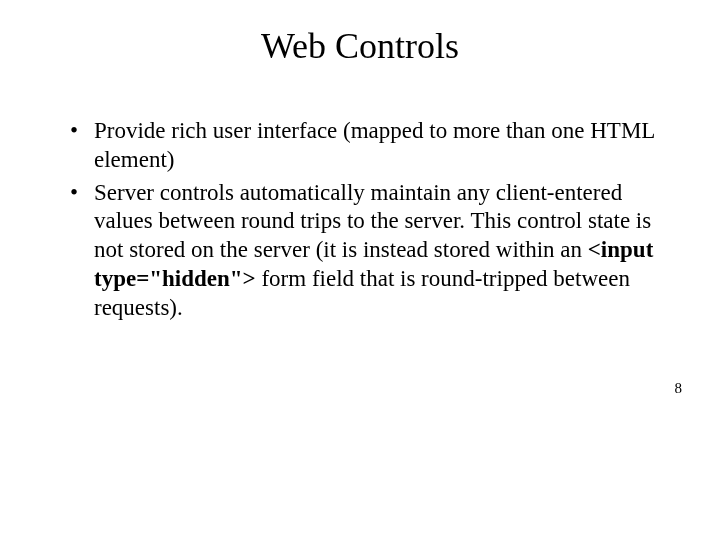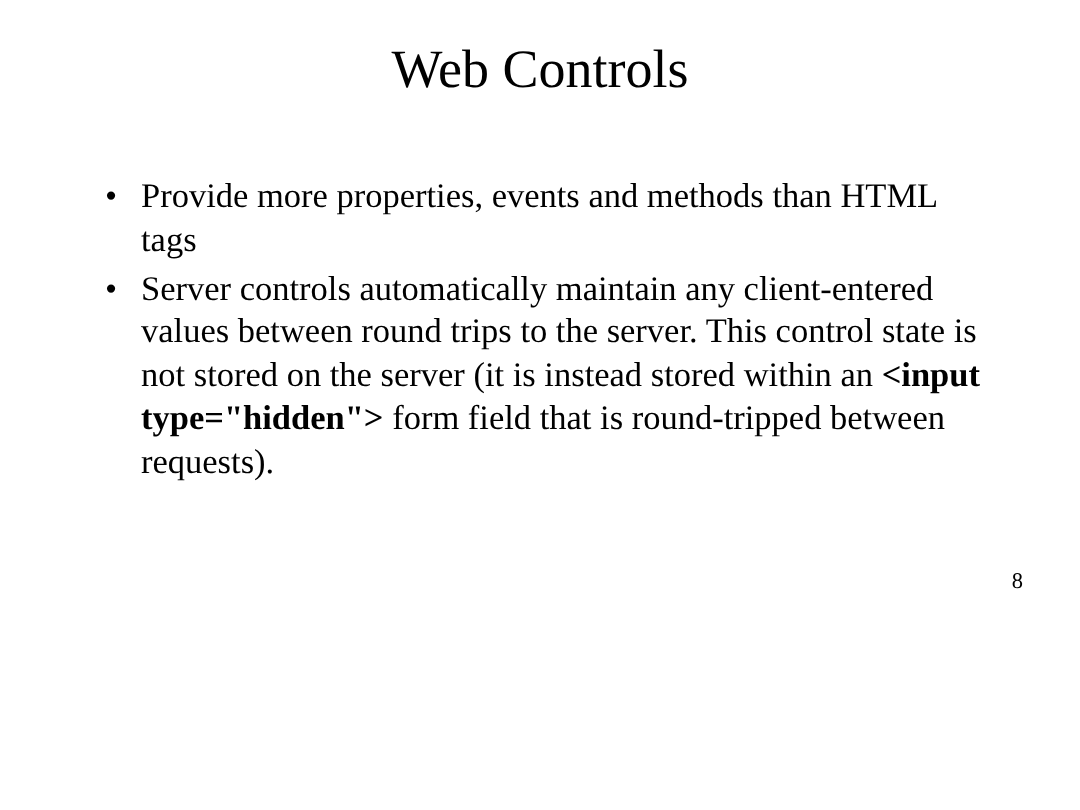--- a/index.html
+++ b/index.html
@@ -55,18 +55,18 @@
     font-size: 15px;
   }
 </style>
 </head>
 <body>
 
 <div class="slide">
   <h1 class="title">Web Controls</h1>
 
   <ul class="bullets">
-    <li>Provide more properties, events and methods than HTML tags</li>
+    <li>Provide rich user interface (mapped to more than one HTML element)</li>
     <li><span>Server controls automatically maintain any client-entered values between round trips to the server. This control state is not stored on the server (it is instead stored within an </span><span class="bold">&lt;input type="hidden"&gt;</span><span> form field that is round-tripped between requests).</span></li>
   </ul>
 
   <div class="page-number">8</div>
 </div>
 
 </body></html>

